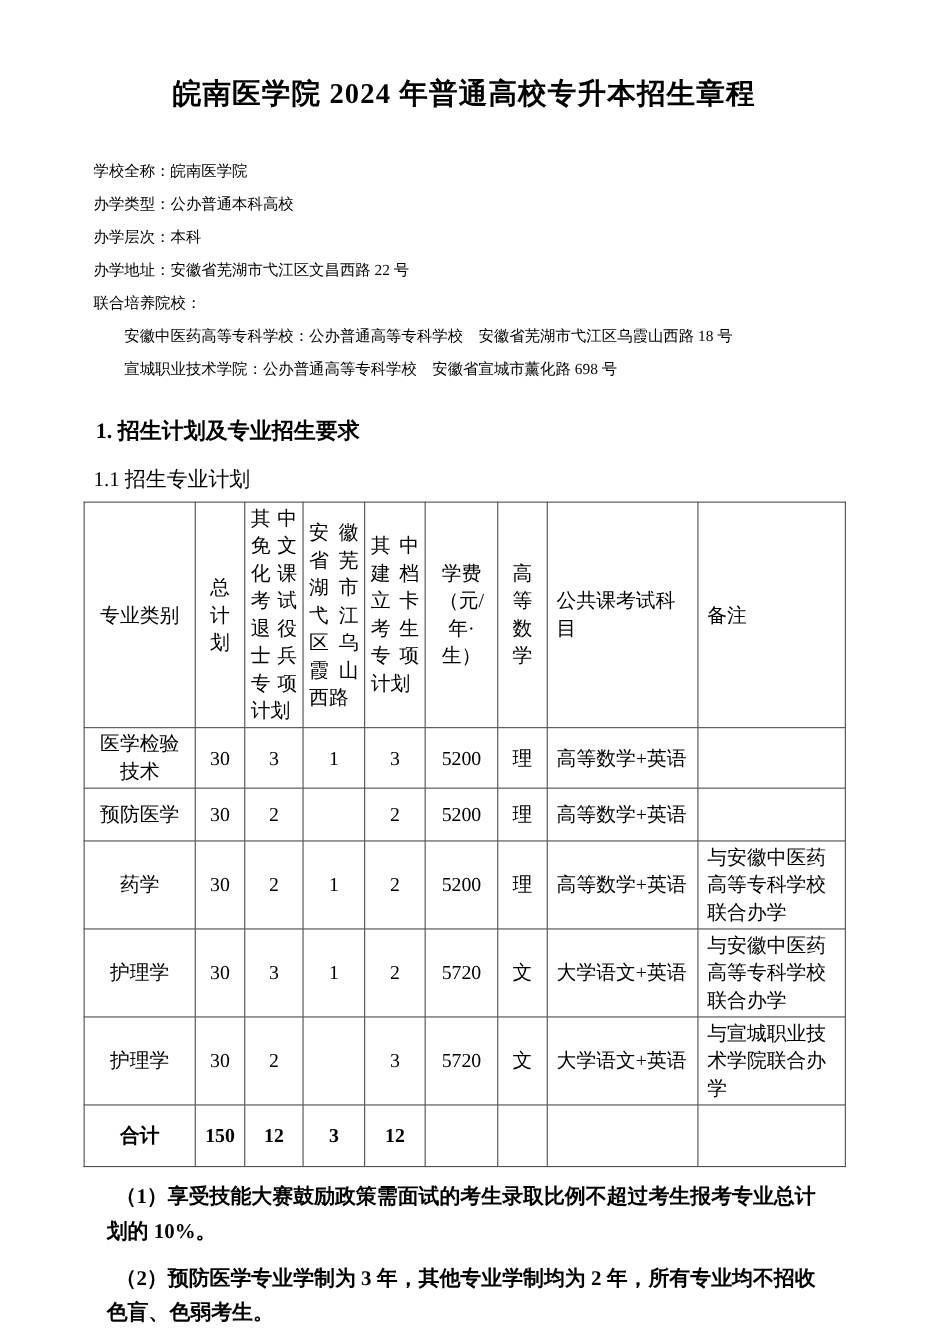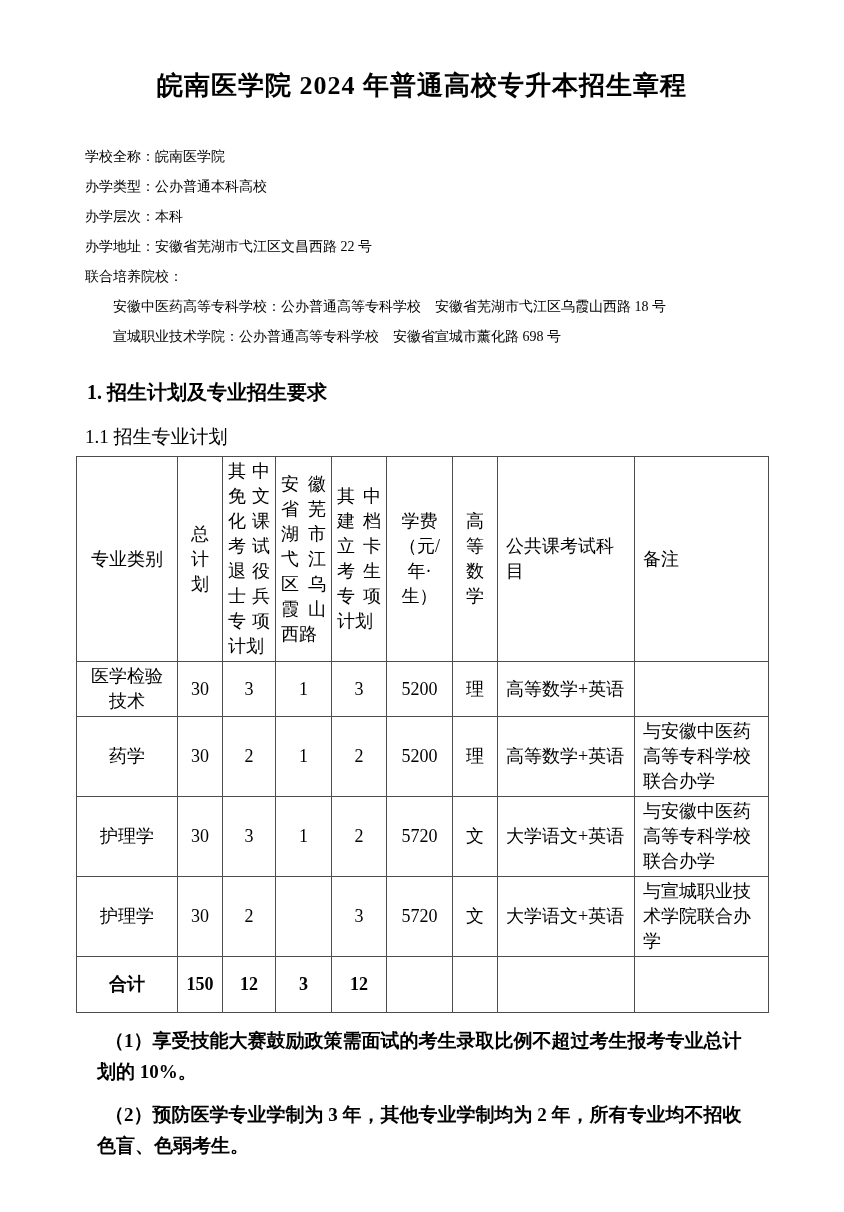--- a/index.html
+++ b/index.html
@@ -120,20 +120,31 @@
         <td class="c-name">医学检验技术</td>
         <td>30</td>
         <td>3</td>
         <td>1</td>
         <td>3</td>
         <td>5200</td>
         <td>理</td>
         <td class="left">高等数学+英语</td>
         <td class="left just"></td>
       </tr>
+      <tr class="r-sm">
+        <td class="c-name">预防医学</td>
+        <td>30</td>
+        <td>2</td>
+        <td></td>
+        <td>2</td>
+        <td>5200</td>
+        <td>理</td>
+        <td class="left">高等数学+英语</td>
+        <td class="left just"></td>
+      </tr>
       <tr class="r-lg">
         <td class="c-name">药学</td>
         <td>30</td>
         <td>2</td>
         <td>1</td>
         <td>2</td>
         <td>5200</td>
         <td>理</td>
         <td class="left">高等数学+英语</td>
         <td class="left just">与安徽中医药高等专科学校联合办学</td>

